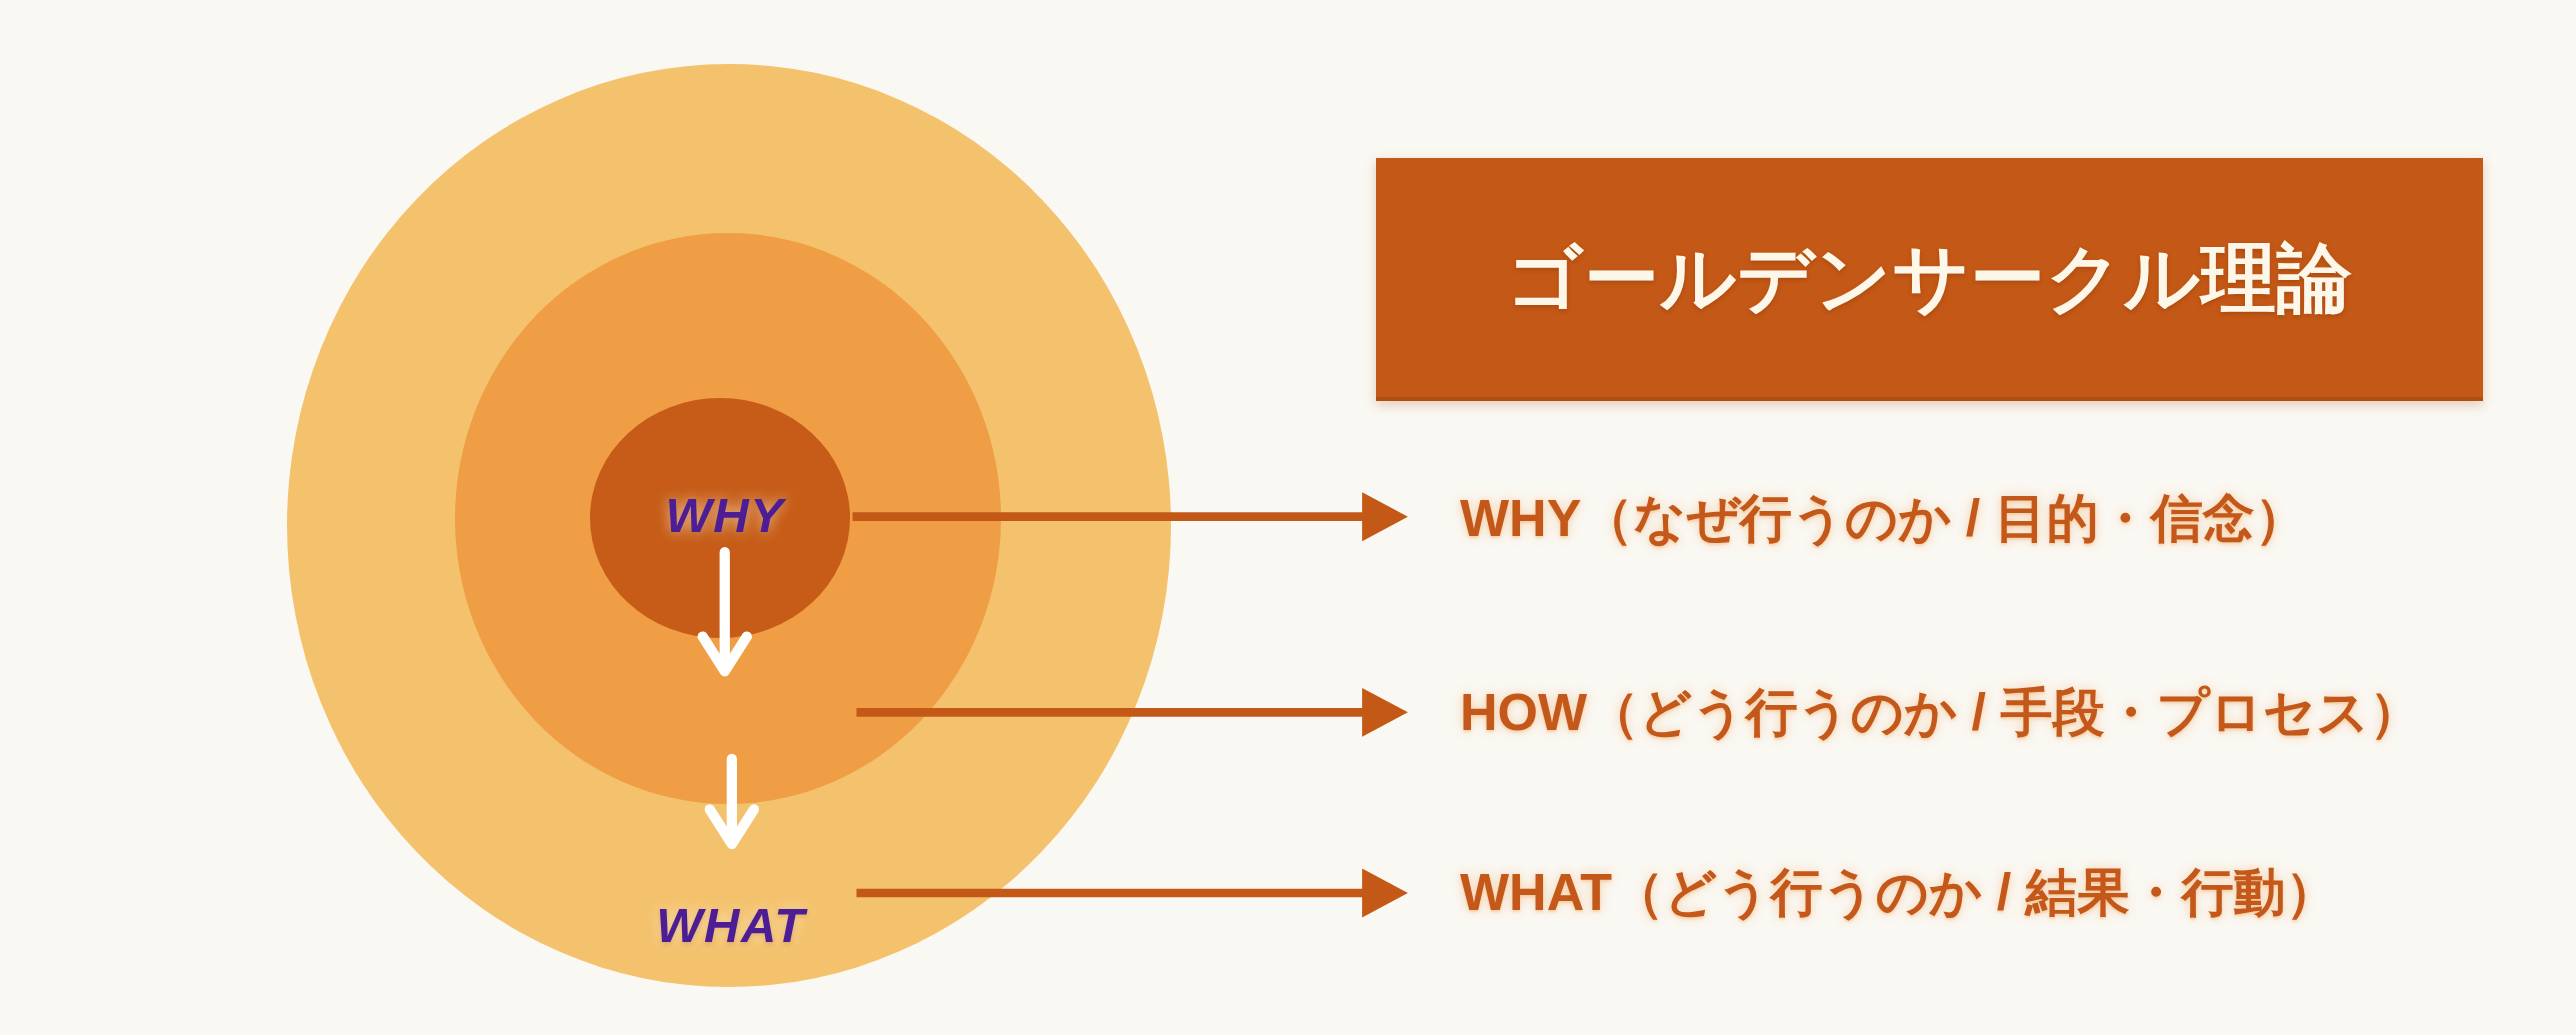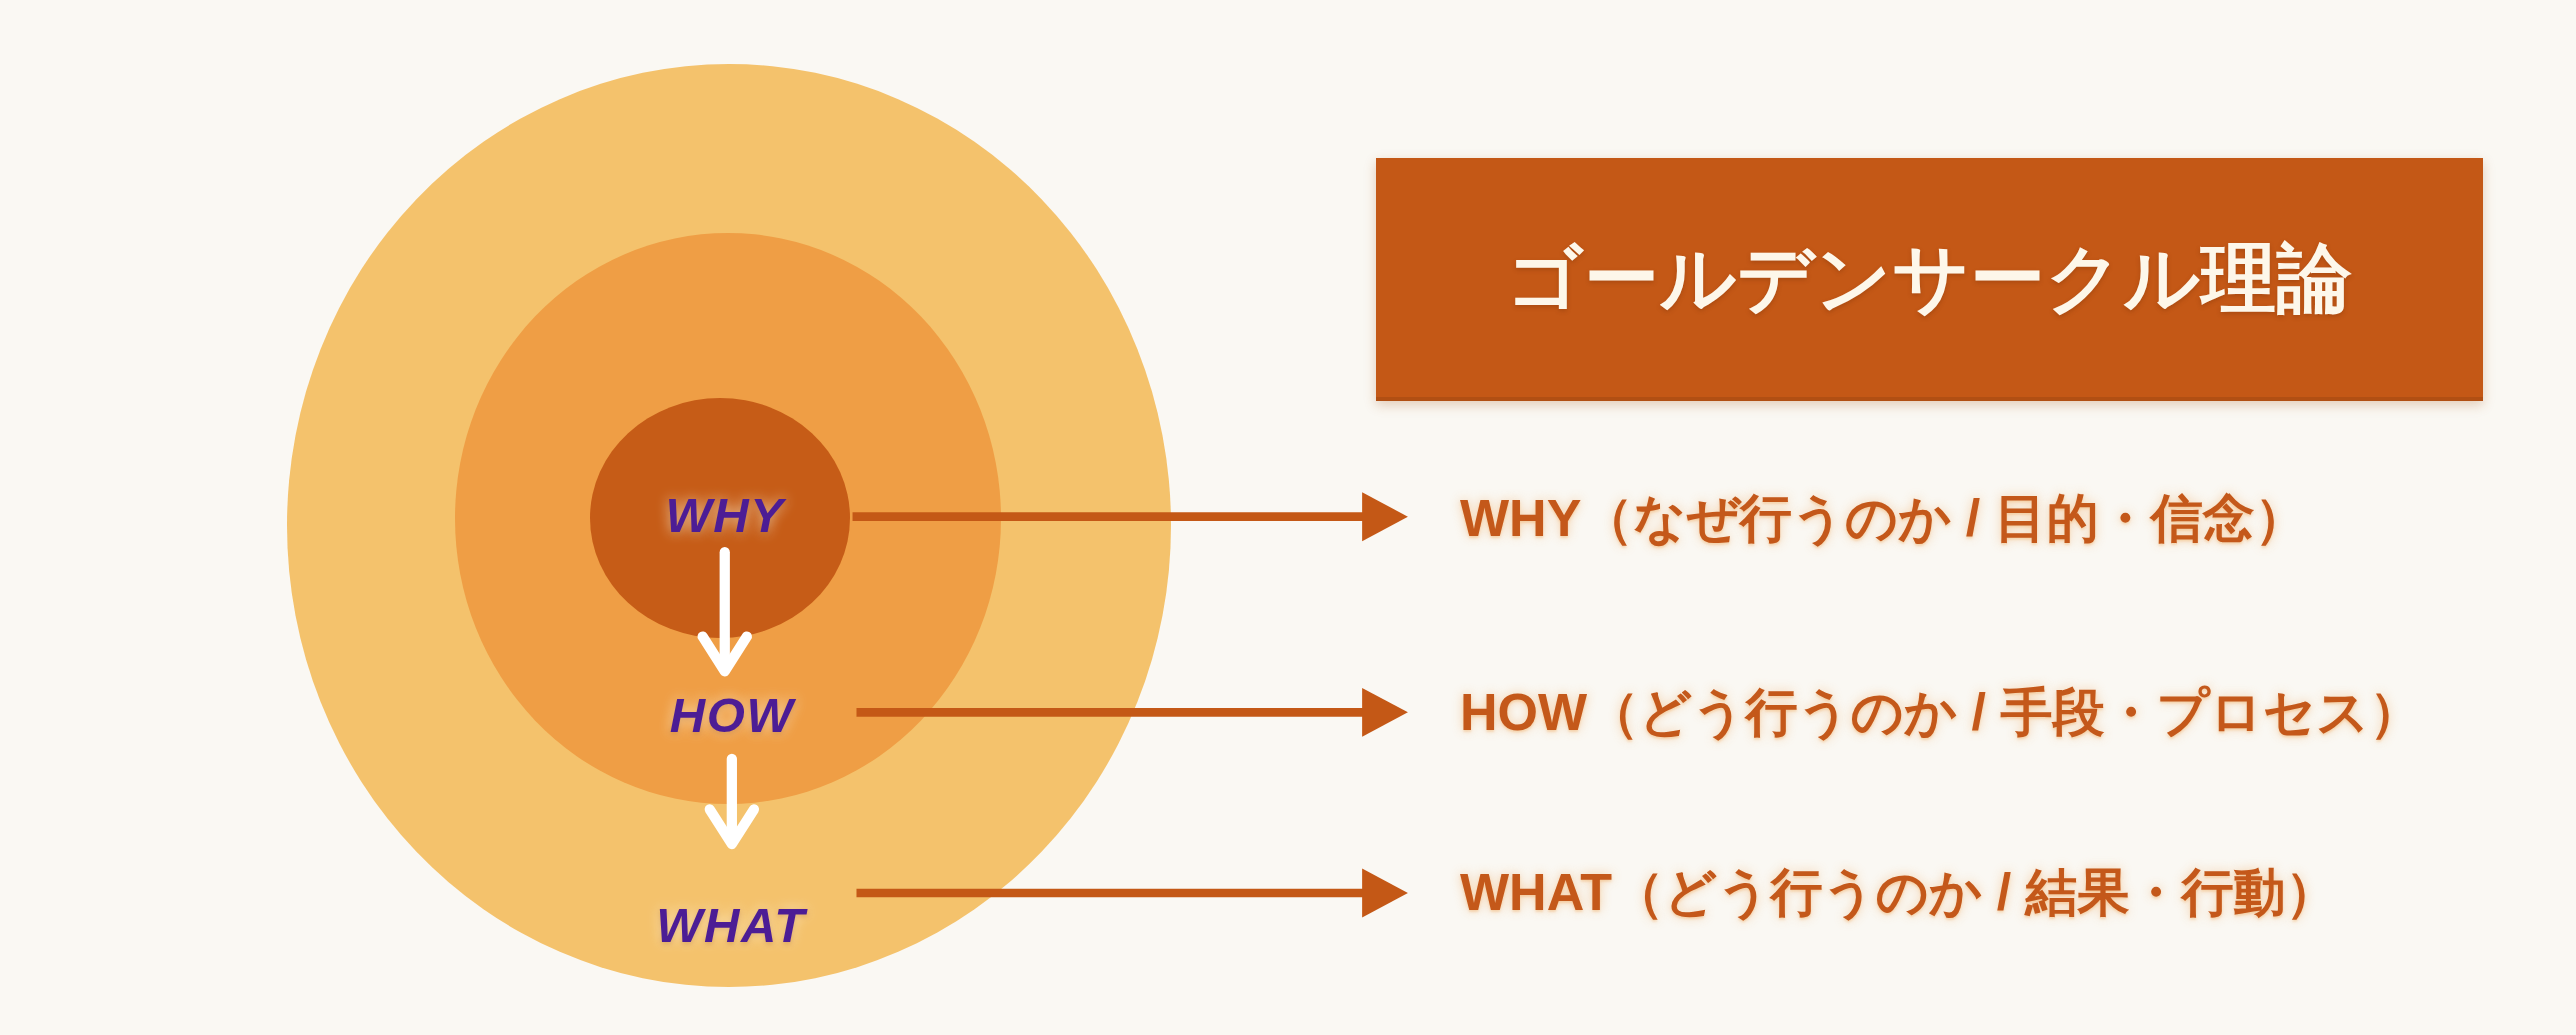--- a/index.html
+++ b/index.html
@@ -117,21 +117,20 @@
       <line x1="918" y1="700" x2="918" y2="838"></line>
       <polyline points="890,807 918,851 946,807"></polyline>
     </g>
     <g stroke="#ffffff" fill="none" stroke-width="13" stroke-linecap="round" stroke-linejoin="round">
       <line x1="927" y1="962" x2="927" y2="1056"></line>
       <polyline points="899,1026 927,1070 955,1026"></polyline>
     </g>
   </svg>
 
   <div class="ring-label label-why">WHY</div>
-  <div class="ring-label label-how">HOW</div>
   <div class="ring-label label-what">WHAT</div>
 
   <div class="title-box">
     <div class="title-text">ゴールデンサークル理論</div>
   </div>
 
   <div class="legend-row legend-row-1">WHY（なぜ行うのか / 目的・信念）</div>
   <div class="legend-row legend-row-2">HOW（どう行うのか / 手段・プロセス）</div>
   <div class="legend-row legend-row-3">WHAT（どう行うのか / 結果・行動）</div>
 

